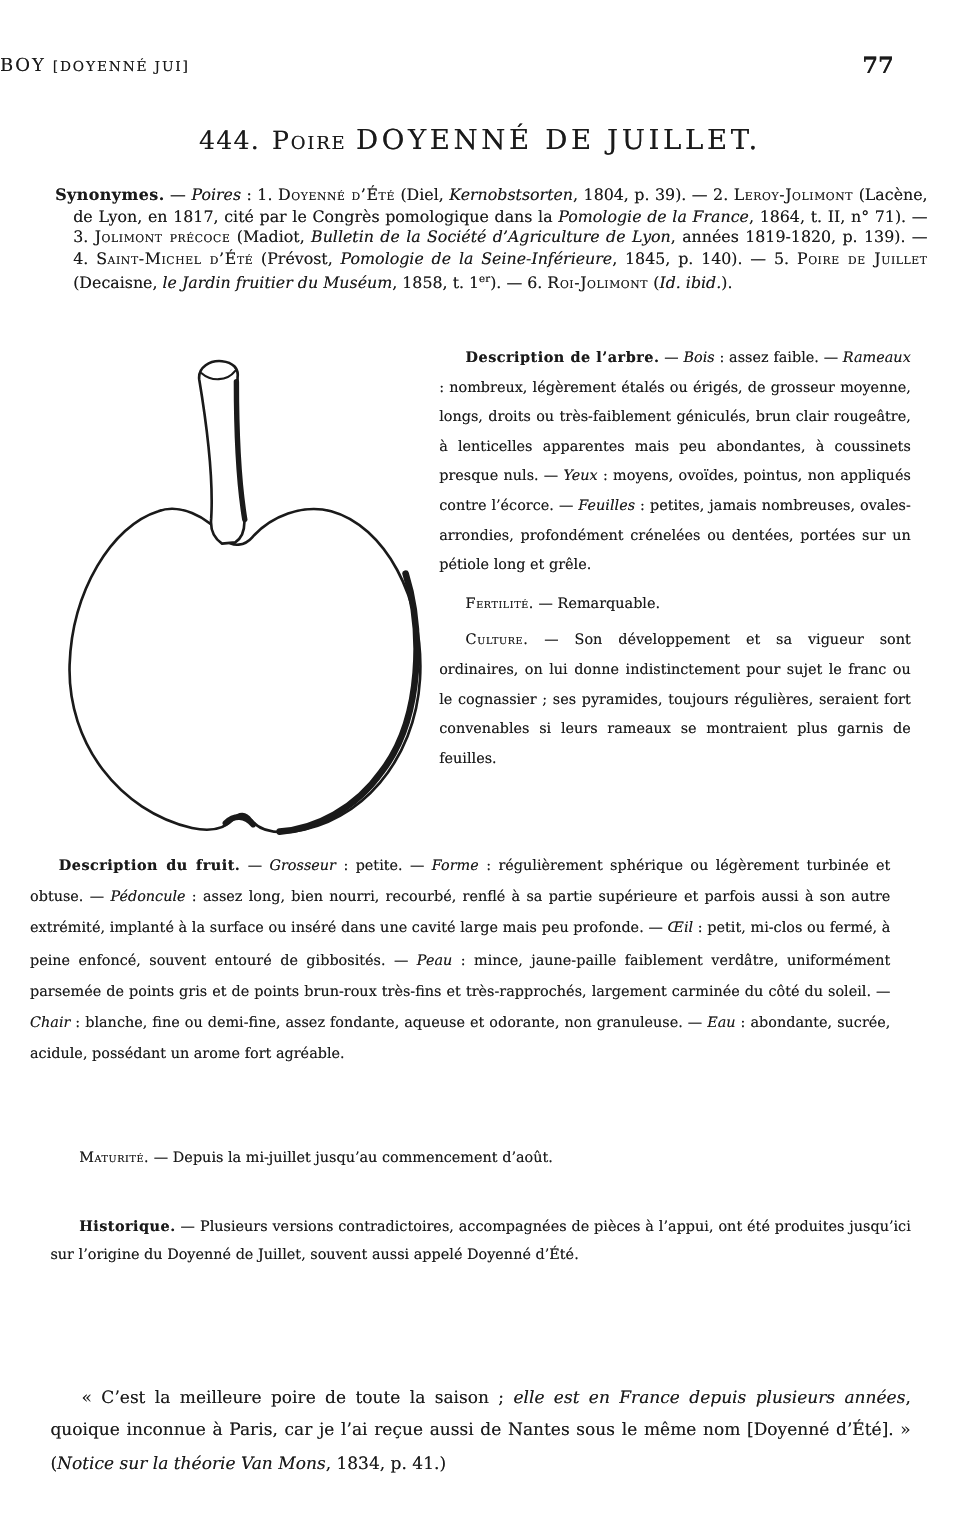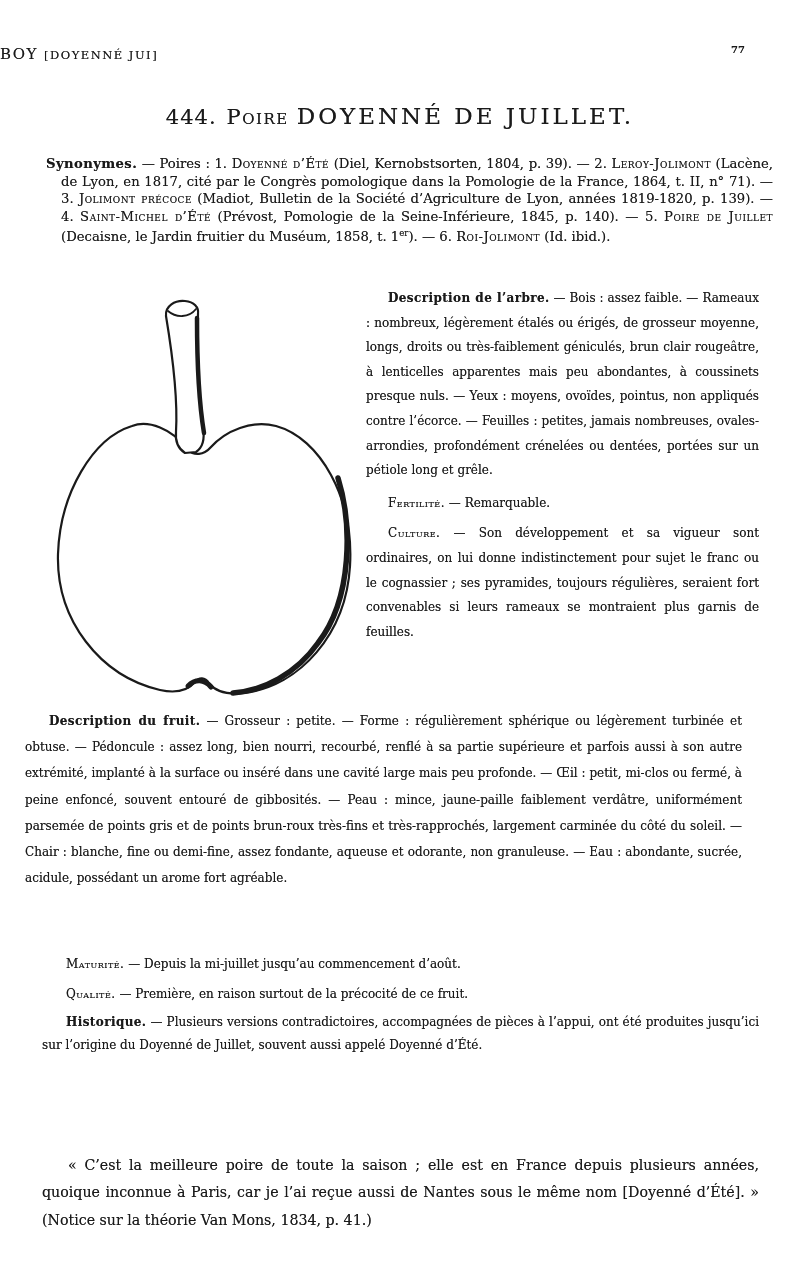--- a/index.html
+++ b/index.html
@@ -4,21 +4,21 @@
 <style>
   html,body{margin:0;padding:0;background:#ffffff;}
   .page{
     position:relative;width:800px;height:1269px;background:#ffffff;
     color:#1a1a1a;font-family:"DejaVu Serif","Liberation Serif",serif;
     overflow:hidden;text-shadow:0 0 .45px rgba(0,0,0,.55);
   }
   .running-head{position:absolute;top:44px;left:0;right:0;white-space:nowrap;}
   .rh-main{font-size:15px;letter-spacing:1.5px;}
   .rh-bracket{font-size:11.5px;letter-spacing:1.5px;margin-left:6px;}
-  .page-num{position:absolute;top:44px;right:55px;font-size:10px;font-weight:bold;}
+  .page-num{position:absolute;top:44px;right:55px;font-size:19px;font-weight:bold;}
   .title{position:absolute;top:94px;left:0;right:0;margin:0;text-align:center;font-weight:normal;white-space:nowrap;}
   .t-num{font-size:21px;letter-spacing:1px;}
   .t-poire{font-variant:small-caps;font-size:21px;letter-spacing:1.5px;margin:0 8px 0 10px;}
   .t-name{font-size:23px;letter-spacing:3px;}
   .para{margin:0;text-align:justify;font-size:12px;line-height:24.6px;}
   .indent{text-indent:22px;}
   .synonymes{
     position:absolute;top:155px;left:46px;width:712px;margin:0;
     font-size:13.2px;line-height:17.6px;text-align:justify;
     padding-left:15px;text-indent:-15px;
@@ -27,21 +27,21 @@
   .col-right{position:absolute;left:366px;top:286px;width:393px;}
   .mt1{margin-top:8px;}
   .mt2{margin-top:6px;}
   .fruit{position:absolute;left:25px;top:708px;width:717px;line-height:26.2px;text-indent:24px;}
   .maturite{position:absolute;left:42px;top:952px;width:717px;text-indent:24px;}
   .qualite{position:absolute;left:42px;top:982px;width:717px;text-indent:24px;}
   .hist1{position:absolute;left:42px;top:1011px;width:717px;line-height:23.2px;text-indent:24px;}
   .hist2{position:absolute;left:42px;top:1078px;width:717px;line-height:23.2px;text-indent:24px;}
   .quote{position:absolute;left:42px;top:1152px;width:717px;font-size:14.2px;line-height:27.4px;text-indent:26px;}
   .seg-n{}
-  .seg-i{}
+  .seg-i{font-style:italic;}
   .seg-b{font-weight:bold;letter-spacing:.4px;}
   .seg-sc{font-variant:small-caps;letter-spacing:.5px;}
   .seg-sup{font-size:.65em;vertical-align:super;}
 </style>
 </head>
 <body>
 
 <div class="page">
 
   <div class="running-head">
@@ -84,20 +84,19 @@
   <div class="col-right">
     <p class="para indent"><span class="seg-b">Description de l’arbre.</span><span class="seg-n"> — </span><span class="seg-i">Bois</span><span class="seg-n"> : assez faible. — </span><span class="seg-i">Rameaux</span><span class="seg-n"> : nombreux, légèrement étalés ou érigés, de grosseur moyenne, longs, droits ou très-faiblement géniculés, brun clair rougeâtre, à lenticelles apparentes mais peu abondantes, à coussinets presque nuls. — </span><span class="seg-i">Yeux</span><span class="seg-n"> : moyens, ovoïdes, pointus, non appliqués contre l’écorce. — </span><span class="seg-i">Feuilles</span><span class="seg-n"> : petites, jamais nombreuses, ovales-arrondies, profondément crénelées ou dentées, portées sur un pétiole long et grêle.</span></p>
     <p class="para indent mt1"><span class="seg-sc">Fertilité.</span><span class="seg-n"> — Remarquable.</span></p>
     <p class="para indent mt2"><span class="seg-sc">Culture.</span><span class="seg-n"> — Son développement et sa vigueur sont ordinaires, on lui donne indistinctement pour sujet le franc ou le cognassier ; ses pyramides, toujours régulières, seraient fort convenables si leurs rameaux se montraient plus garnis de feuilles.</span></p>
   </div>
 
   <p class="para fruit"><span class="seg-b">Description du fruit.</span><span class="seg-n"> — </span><span class="seg-i">Grosseur</span><span class="seg-n"> : petite. — </span><span class="seg-i">Forme</span><span class="seg-n"> : régulièrement sphérique ou légèrement turbinée et obtuse. — </span><span class="seg-i">Pédoncule</span><span class="seg-n"> : assez long, bien nourri, recourbé, renflé à sa partie supérieure et parfois aussi à son autre extrémité, implanté à la surface ou inséré dans une cavité large mais peu profonde. — </span><span class="seg-i">Œil</span><span class="seg-n"> : petit, mi-clos ou fermé, à peine enfoncé, souvent entouré de gibbosités. — </span><span class="seg-i">Peau</span><span class="seg-n"> : mince, jaune-paille faiblement verdâtre, uniformément parsemée de points gris et de points brun-roux très-fins et très-rapprochés, largement carminée du côté du soleil. — </span><span class="seg-i">Chair</span><span class="seg-n"> : blanche, fine ou demi-fine, assez fondante, aqueuse et odorante, non granuleuse. — </span><span class="seg-i">Eau</span><span class="seg-n"> : abondante, sucrée, acidule, possédant un arome fort agréable.</span></p>
 
   <p class="para maturite"><span class="seg-sc">Maturité.</span><span class="seg-n"> — Depuis la mi-juillet jusqu’au commencement d’août.</span></p>
 
-  <p class="para qualite"><span class="seg-sc">Qualité.</span><span class="seg-n"> — Première, en raison surtout de la précocité de ce fruit.</span></p>
 
   <p class="para hist1"><span class="seg-b">Historique.</span><span class="seg-n"> — Plusieurs versions contradictoires, accompagnées de pièces à l’appui, ont été produites jusqu’ici sur l’origine du Doyenné de Juillet, souvent aussi appelé Doyenné d’Été.</span></p>
 
 
   <p class="para quote"><span class="seg-n">« C’est la meilleure poire de toute la saison ; </span><span class="seg-i">elle est en France depuis plusieurs années</span><span class="seg-n">, quoique inconnue à Paris, car je l’ai reçue aussi de Nantes sous le même nom [Doyenné d’Été]. » (</span><span class="seg-i">Notice sur la théorie Van Mons</span><span class="seg-n">, 1834, p. 41.)</span></p>
 
 </div>
 
 </body></html>

